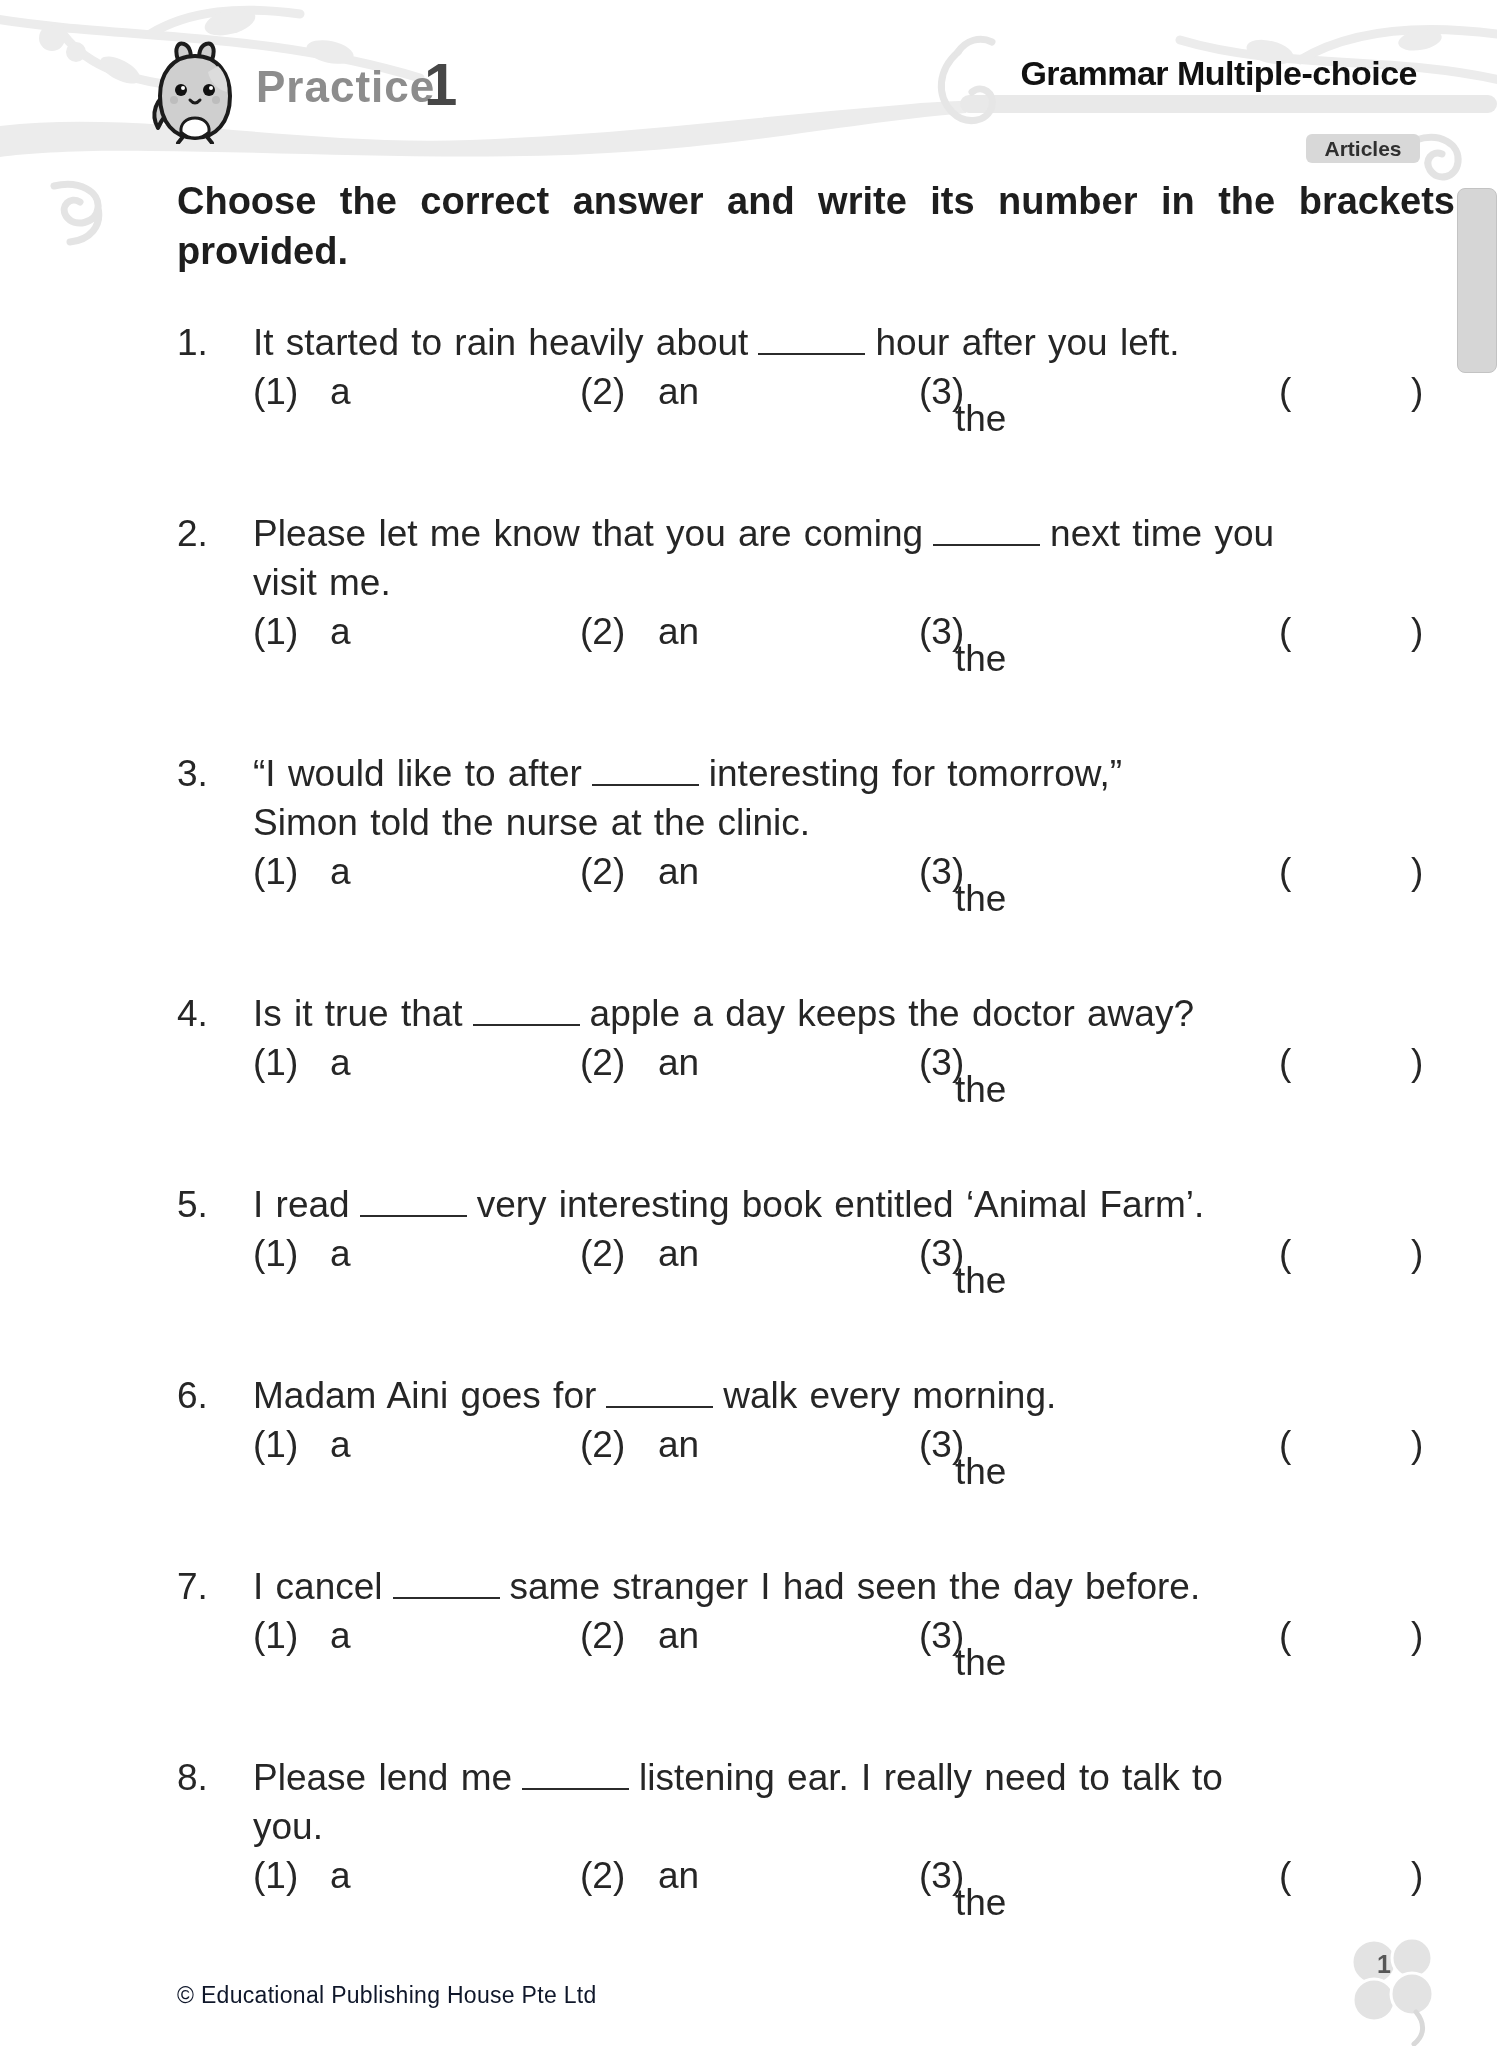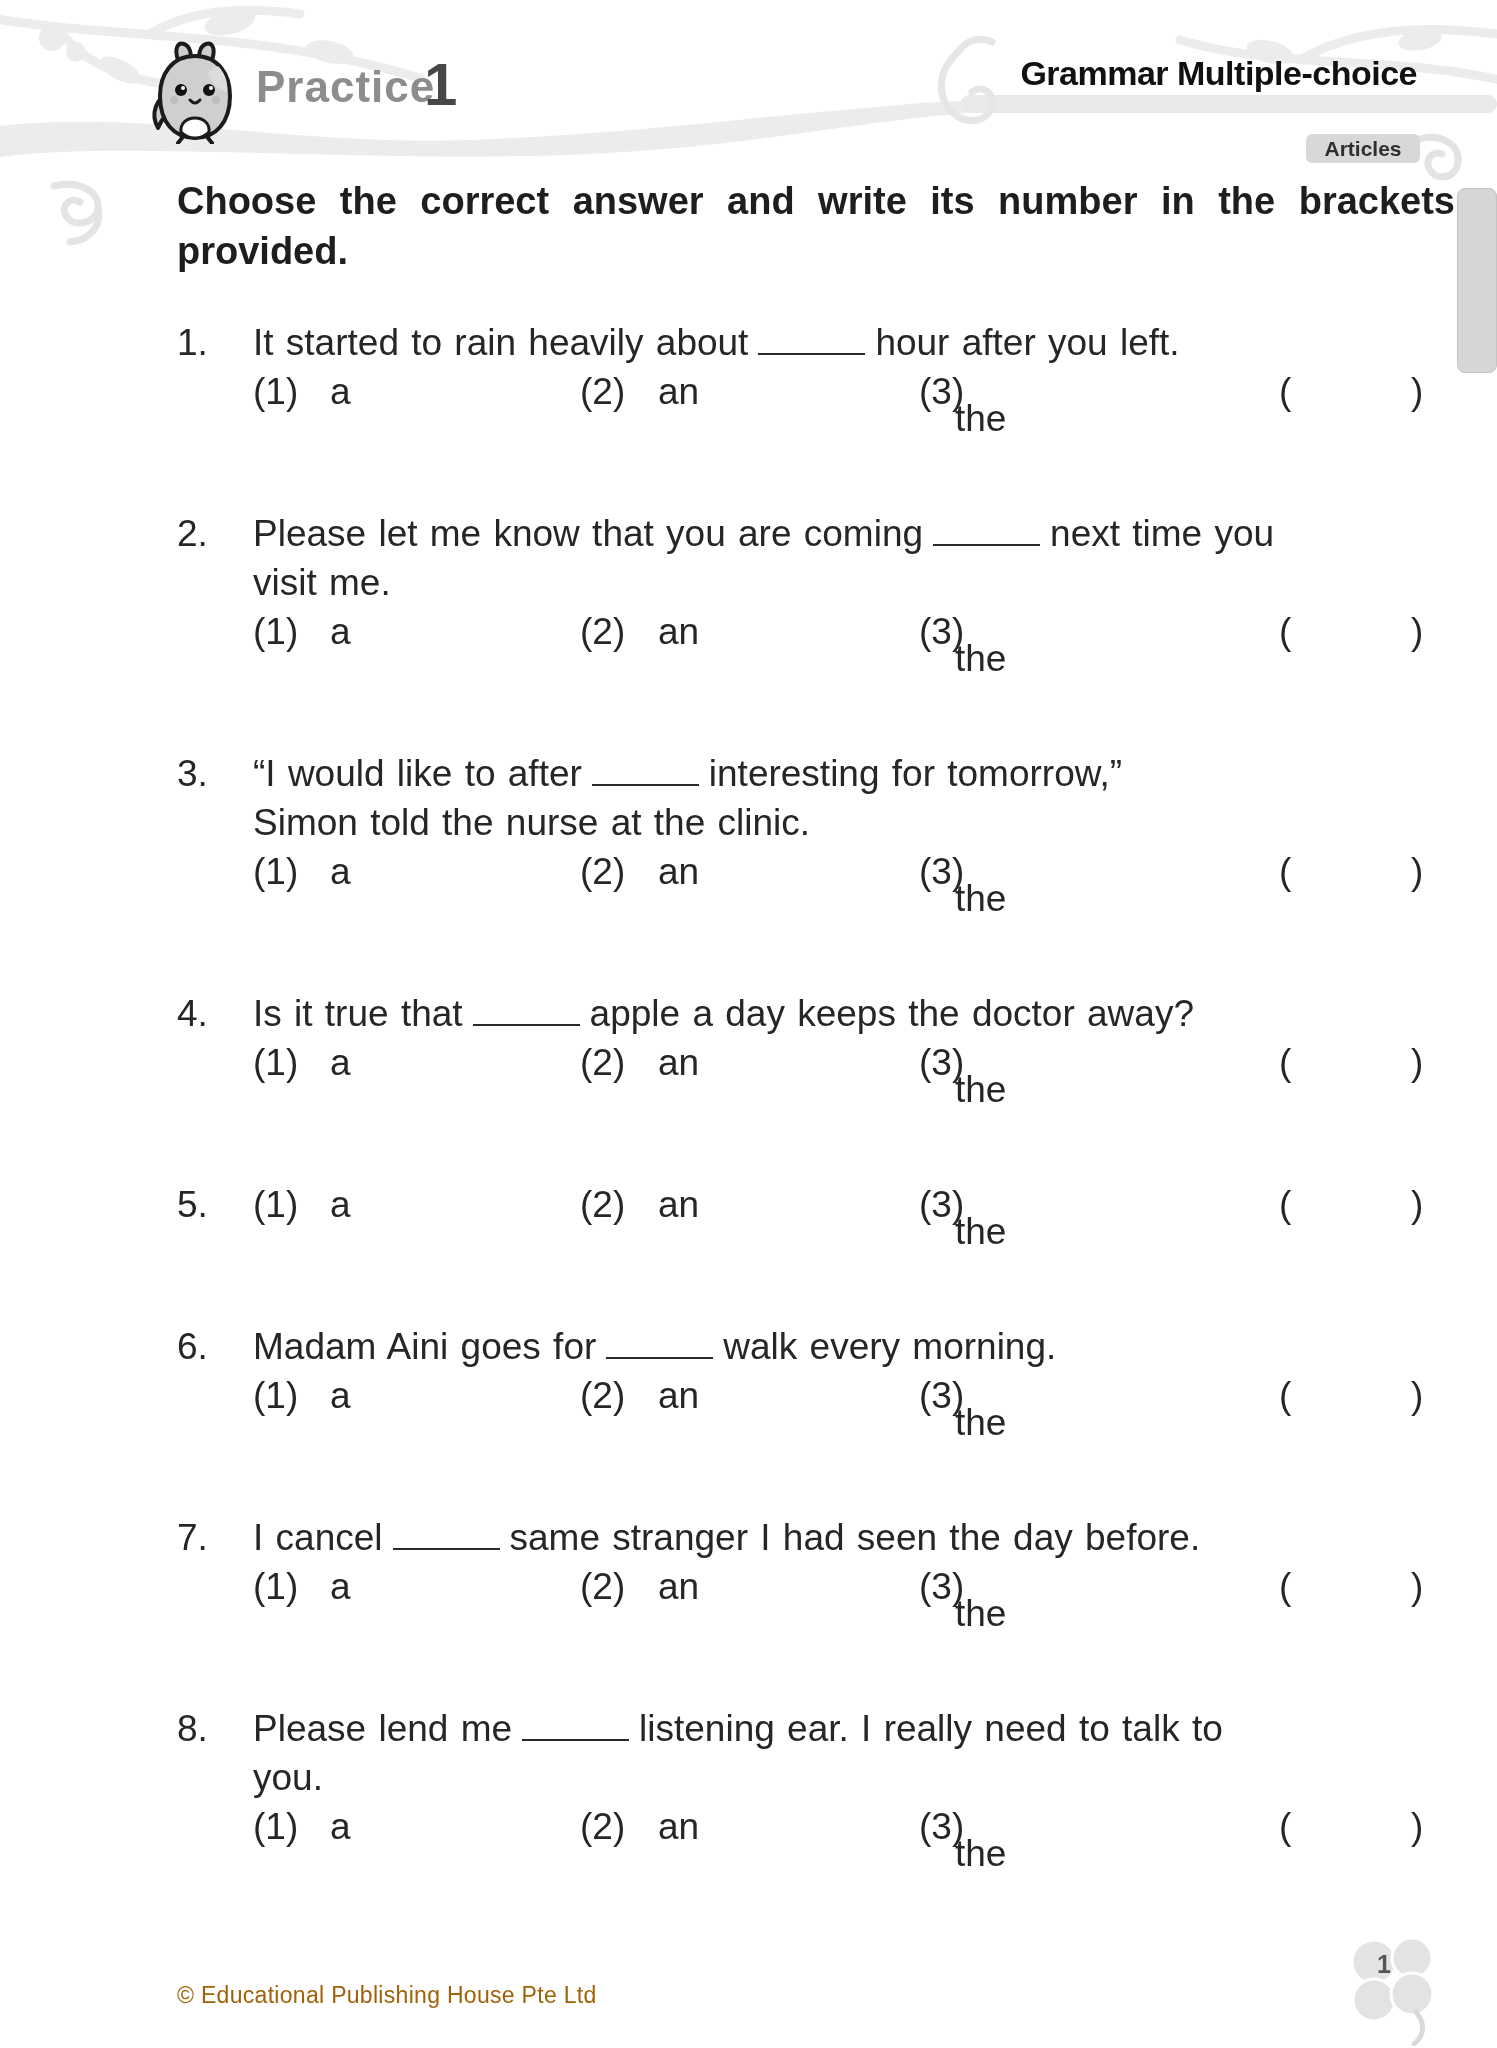--- a/index.html
+++ b/index.html
@@ -57,21 +57,21 @@
   }
   .q-options { position:relative; height:49px; font-size:37px; line-height:49px; }
   .q-options span { position:absolute; top:0; white-space:nowrap; }
   .op1n { left:0; }    .op1l { left:77px; }
   .op2n { left:327px; } .op2l { left:405px; }
   .op3n { left:666px; } .op3l { left:702px;margin-top:27px; }
   .br-open { left:1026px; } .br-close { left:1158px; }
   
   .copyright {
     position:absolute; left:177px; top:1982px; z-index:2;
-    font-size:23px; color:#a16207; letter-spacing:0.3px;
+    font-size:23px; color:#0f172a; letter-spacing:0.3px;
   }
   .clover { position:absolute; left:1340px; top:1934px; z-index:1; }
   .page-number {
     position:absolute; left:1366px; top:1950px; width:36px; z-index:2;
     text-align:center; font-size:25px; font-weight:bold; color:#565656;
   }
 </style>
 </head>
 <body>
 
@@ -225,20 +225,21 @@
           <span class="op3l">the</span>
         <span class="br-open">(</span>
           <span class="br-close">)</span>
       </div>
     </div>
   </div>
 
   <div class="question">
     <div class="q-num">5.</div>
     <div class="q-body">
+      <div class="q-line"><span>I read</span><span class="answer-blank"></span><span>very interesting book entitled ‘Animal Farm’.</span></div>
 
       <div class="q-options">
         <span class="op1n">(1)</span>
           <span class="op1l">a</span>
         <span class="op2n">(2)</span>
           <span class="op2l">an</span>
         <span class="op3n">(3)</span>
           <span class="op3l">the</span>
         <span class="br-open">(</span>
           <span class="br-close">)</span>

